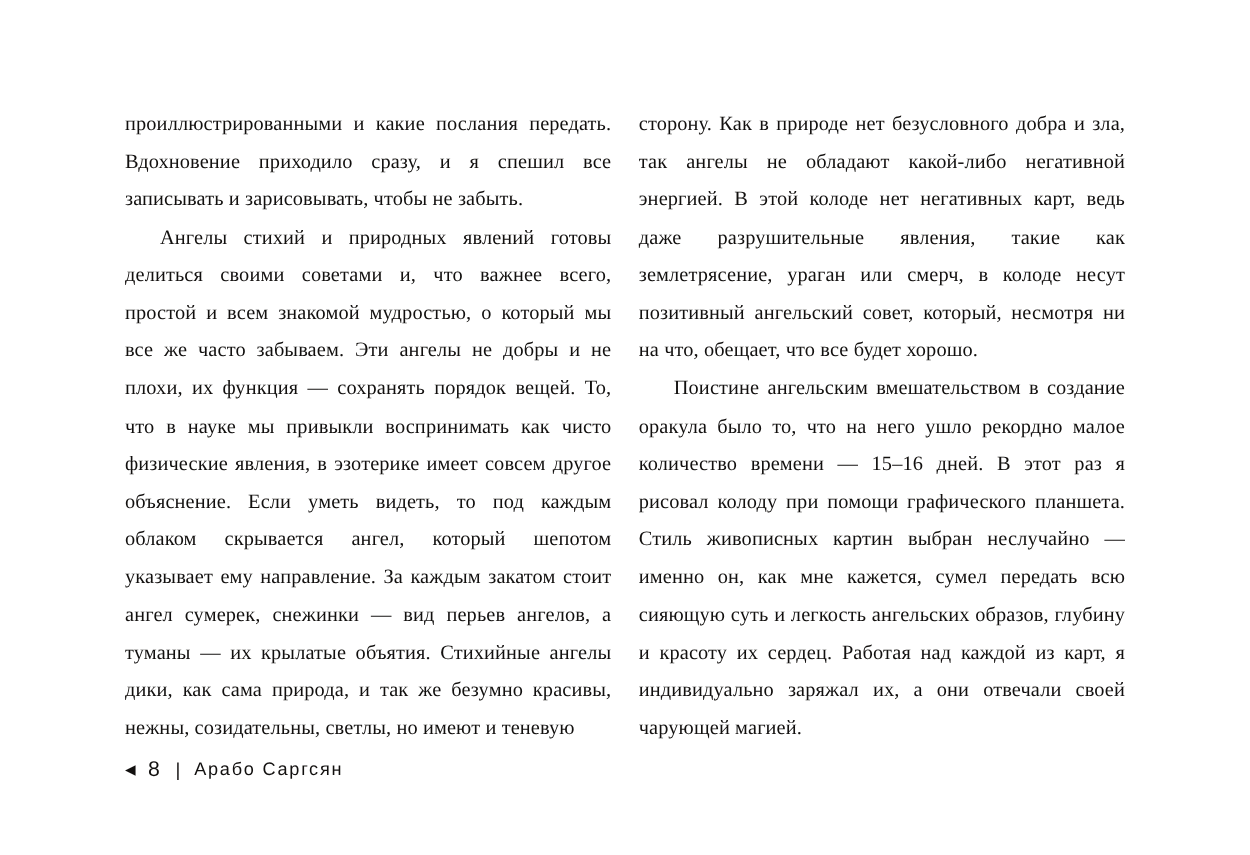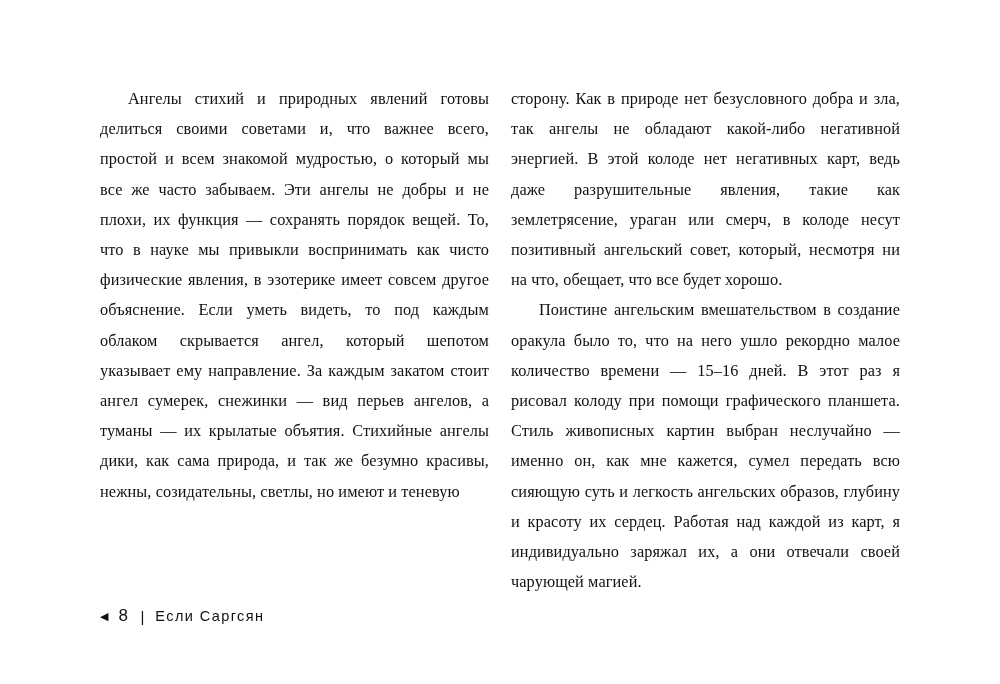--- a/index.html
+++ b/index.html
@@ -70,28 +70,29 @@
     color: #12100f;
   }
 </style>
 </head>
 <body>
 
 <div class="page">
 
   <div class="columns">
     <div class="col">
+      <p>проиллюстрированными и какие послания передать. Вдохновение приходило сразу, и я спешил все записывать и зарисовывать, чтобы не забыть.</p>
       <p class="indent">Ангелы стихий и природных явлений готовы делиться своими советами и, что важнее всего, простой и всем знакомой мудростью, о который мы все же часто забываем. Эти ангелы не добры и не плохи, их функция — сохранять порядок вещей. То, что в науке мы привыкли воспринимать как чисто физические явления, в эзотерике имеет совсем другое объяснение. Если уметь видеть, то под каждым облаком скрывается ангел, который шепотом указывает ему направление. За каждым закатом стоит ангел сумерек, снежинки — вид перьев ангелов, а туманы — их крылатые объятия. Стихийные ангелы дики, как сама природа, и так же безумно красивы, нежны, созидательны, светлы, но имеют и теневую</p>
     </div>
     <div class="col">
       <p>сторону. Как в природе нет безусловного добра и зла, так ангелы не обладают какой-либо негативной энергией. В этой колоде нет негативных карт, ведь даже разрушительные явления, такие как землетрясение, ураган или смерч, в колоде несут позитивный ангельский совет, который, несмотря ни на что, обещает, что все будет хорошо.</p>
       <p class="indent">Поистине ангельским вмешательством в создание оракула было то, что на него ушло рекордно малое количество времени — 15–16 дней. В этот раз я рисовал колоду при помощи графического планшета. Стиль живописных картин выбран неслучайно — именно он, как мне кажется, сумел передать всю сияющую суть и легкость ангельских образов, глубину и красоту их сердец. Работая над каждой из карт, я индивидуально заряжал их, а они отвечали своей чарующей магией.</p>
     </div>
   </div>
 
   <div class="footer">
     <span class="arrow">◀</span>
     <span class="pageno">8</span>
     <span class="sep">|</span>
-    <span class="author">Если Саргсян</span>
+    <span class="author">Арабо Саргсян</span>
   </div>
 
 </div>
 
 </body></html>

